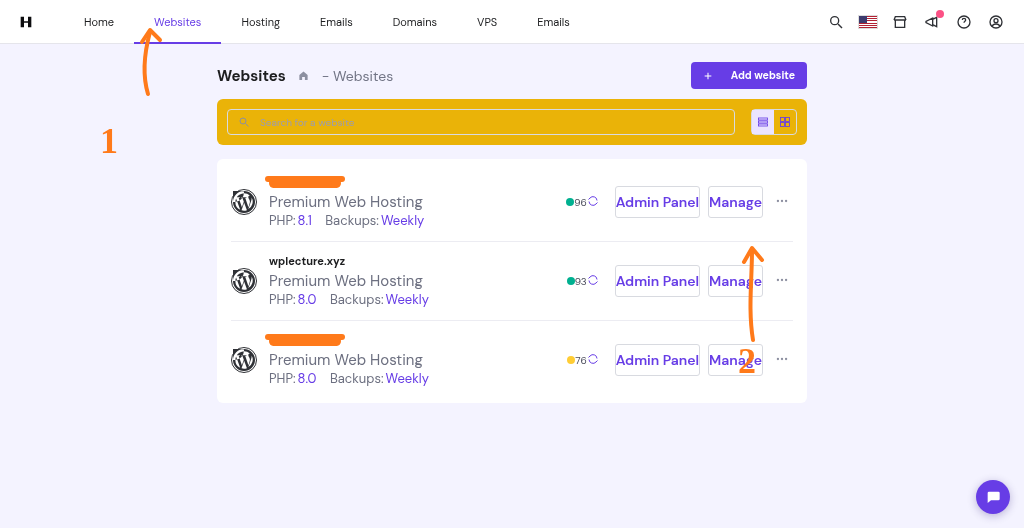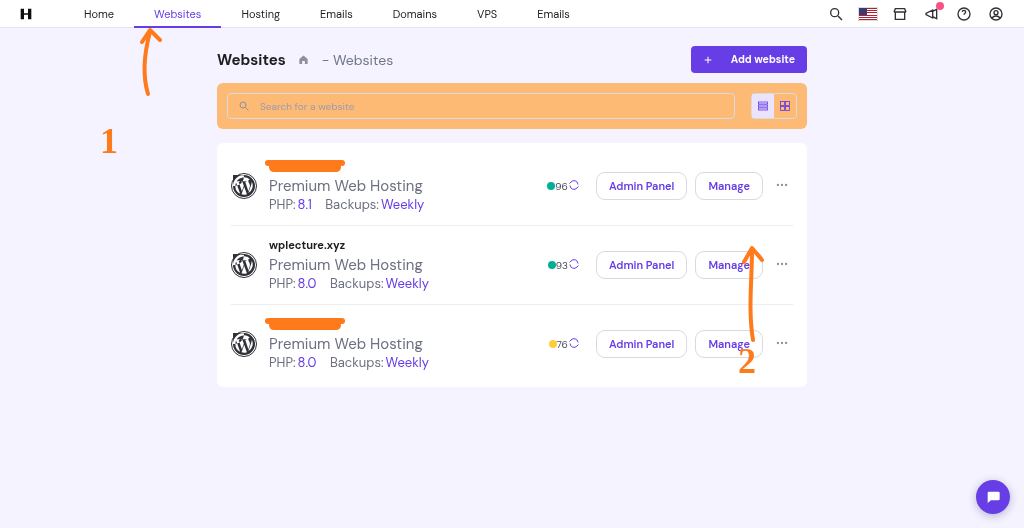--- a/index.html
+++ b/index.html
@@ -11,21 +11,21 @@
     --green:#00b090;
     --yellow:#ffcd35;
     --border:#d8dae0;
     --bg:#f4f3ff;
     --link:#673de6;
     --red:#fc5185;
   }
   *{box-sizing:border-box;font-family:"DM Sans","Segoe UI",Arial,sans-serif;}
   body{margin:0;background:var(--bg);width:1024px;height:528px;overflow:hidden;position:relative;}
   
-  .topnav{height:28px;background:#fff;border-bottom:1px solid #e5e5eb;display:flex;align-items:center;padding:0 18px 0 16px;position:relative;}
+  .topnav{height:44px;background:#fff;border-bottom:1px solid #e5e5eb;display:flex;align-items:center;padding:0 18px 0 16px;position:relative;}
   .brand{width:20px;height:20px;display:flex;align-items:center;justify-content:center;}
   .brand svg{width:16px;height:16px;fill:#0d0d0f;}
   .navtabs{display:flex;margin-left:28px;height:100%;}
   .navtab{display:flex;align-items:center;padding:0 20px;font-size:11px;color:var(--text-main);cursor:pointer;position:relative;}
   .navtab.active{color:var(--purple);}
   .navtab.active::after{content:"";position:absolute;left:0;right:0;bottom:-1px;height:2px;background:var(--purple);}
   .topright{margin-left:auto;display:flex;align-items:center;gap:12px;}
   .icnbtn{width:20px;height:20px;display:flex;align-items:center;justify-content:center;color:#2f3136;cursor:pointer;position:relative;}
   .icnbtn svg{width:16px;height:16px;stroke:#2f3136;stroke-width:2;fill:none;}
   .flag{width:20px;height:14px;background:linear-gradient(#b22234 0 7.7%,#fff 7.7% 15.4%,#b22234 15.4% 23.1%,#fff 23.1% 30.8%,#b22234 30.8% 38.5%,#fff 38.5% 46.2%,#b22234 46.2% 53.9%,#fff 53.9% 61.6%,#b22234 61.6% 69.3%,#fff 69.3% 77%,#b22234 77% 84.7%,#fff 84.7% 92.4%,#b22234 92.4% 100%);border:1px solid #ddd;position:relative;}
@@ -33,21 +33,21 @@
   .announce-dot{position:absolute;top:-2px;right:-2px;width:8px;height:8px;border-radius:50%;background:var(--red);}
   
   .page{width:590px;margin:18px auto 0;}
   .pagehead{display:flex;align-items:center;margin-bottom:10px;}
   .pagetitle{font-size:15px;font-weight:700;color:var(--text-main);margin-right:12px;}
   .crumb{display:flex;align-items:center;gap:13px;font-size:14px;color:var(--text-light);}
   .crumb svg{width:11px;height:11px;fill:#8c8fa0;}
   .addbtn{margin-left:auto;background:var(--purple);color:#fff;border:none;border-radius:4px;padding:7px 12px;font-size:10.5px;font-weight:700;display:flex;align-items:center;gap:18px;cursor:pointer;}
   .addbtn svg{width:10px;height:10px;stroke:#fff;stroke-width:2.5;}
   
-  .searchcard{background:#fdba74;border-radius:6px;padding:10px;display:flex;align-items:flex-start;gap:16px;margin-bottom:14px;}
+  .searchcard{background:#eab308;border-radius:6px;padding:10px;display:flex;align-items:flex-start;gap:16px;margin-bottom:14px;}
   .searchbox{flex:1;border:1px solid var(--border);border-radius:4px;height:26px;display:flex;align-items:center;padding:0 10px;gap:8px;}
   .searchbox svg{width:12px;height:12px;stroke:#8c8fa0;stroke-width:2;fill:none;}
   .searchbox input{border:none;outline:none;font-size:10px;color:#333;flex:1;background:transparent;}
   .searchbox input::placeholder{color:#9a9cb0;}
   .viewtoggles{border:1px solid var(--border);border-radius:4px;display:flex;height:26px;}
   .viewtoggle{width:22px;display:flex;align-items:center;justify-content:center;cursor:pointer;}
   .viewtoggle svg{width:12px;height:12px;stroke:var(--purple);stroke-width:1.7;fill:none;}
   .viewtoggle.active{background:var(--purple-light);}
   
   .listcard{background:#fff;border-radius:6px;padding:4px 14px;}
@@ -64,21 +64,21 @@
   .meta{font-size:13px;color:var(--text-mid);}
   .meta b{color:var(--text-mid);font-weight:400;margin-right:2px;}
   .meta .vp{color:var(--link);margin-right:10px;}
   .score{display:flex;align-items:center;margin:0 16px;}
   .dot{width:8px;height:8px;border-radius:50%;}
   .dot.green{background:var(--green);}
   .dot.yellow{background:var(--yellow);}
   .score span{font-size:10px;color:#4b4d5c;}
   .refresh svg{width:12px;height:12px;stroke:var(--purple);stroke-width:2;fill:none;}
   .btns{display:flex;align-items:center;gap:8px;}
-  .ghostbtn{border:1px solid var(--border);background:#fff;color:var(--purple);font-size:11px;font-weight:600;padding:6px 12px;border-radius:9px;cursor:pointer;}
+  .ghostbtn{border:1px solid var(--border);background:#fff;color:var(--purple);font-size:14px;font-weight:600;padding:6px 0;border-radius:3px;cursor:pointer;}
   .more{width:22px;text-align:center;color:#8c8fa0;cursor:pointer;}
   .more svg{width:14px;height:14px;fill:#8c8fa0;}
   
   .anno{position:absolute;pointer-events:none;}
   .hand{font-family:"Segoe Script","Comic Sans MS",cursive;color:#ff7a1a;font-weight:700;}
   .stroke{stroke:#ff7a1a;stroke-width:4;fill:none;stroke-linecap:round;stroke-linejoin:round;}
   
   .chat{position:absolute;right:14px;bottom:14px;width:34px;height:34px;background:#673de6;border-radius:50%;display:flex;align-items:center;justify-content:center;cursor:pointer;box-shadow:0 2px 8px rgba(50,30,120,.3);}
   .chat svg{width:16px;height:16px;fill:#fff;}
 </style>

